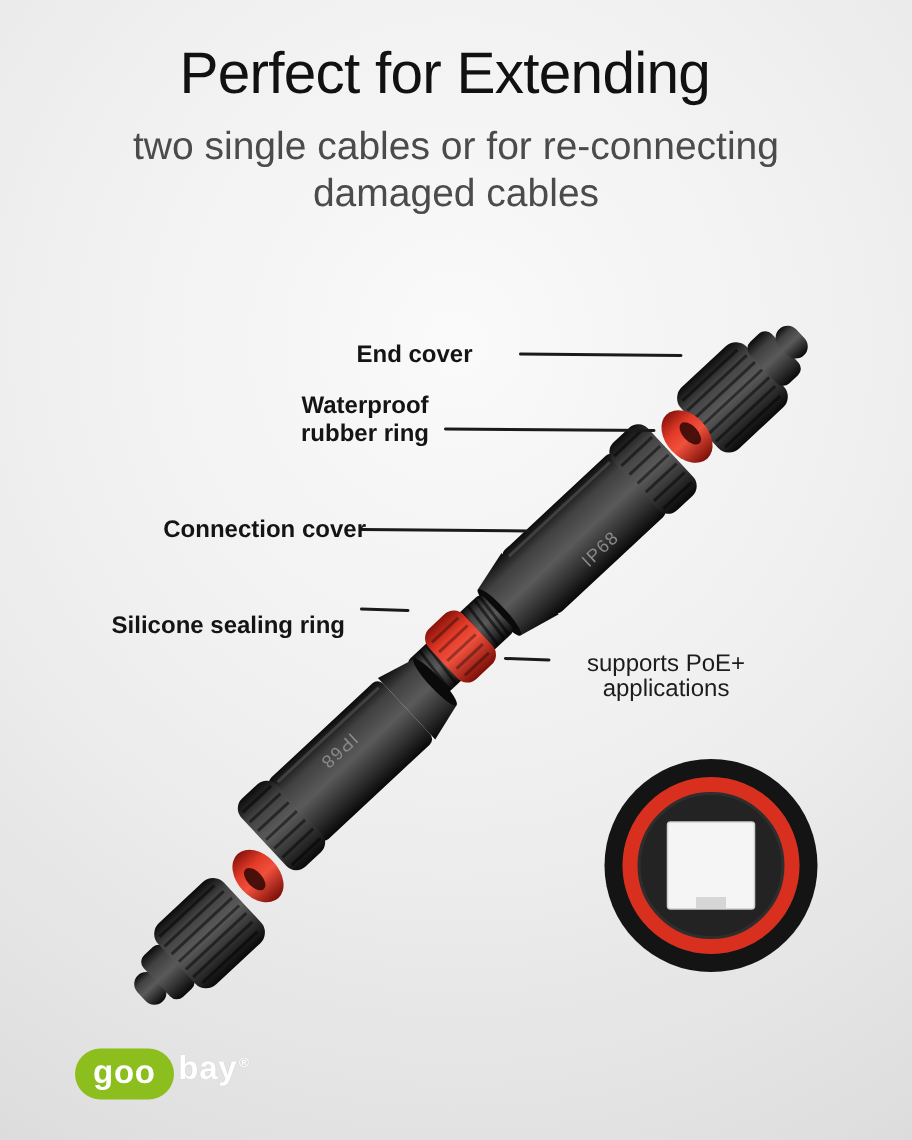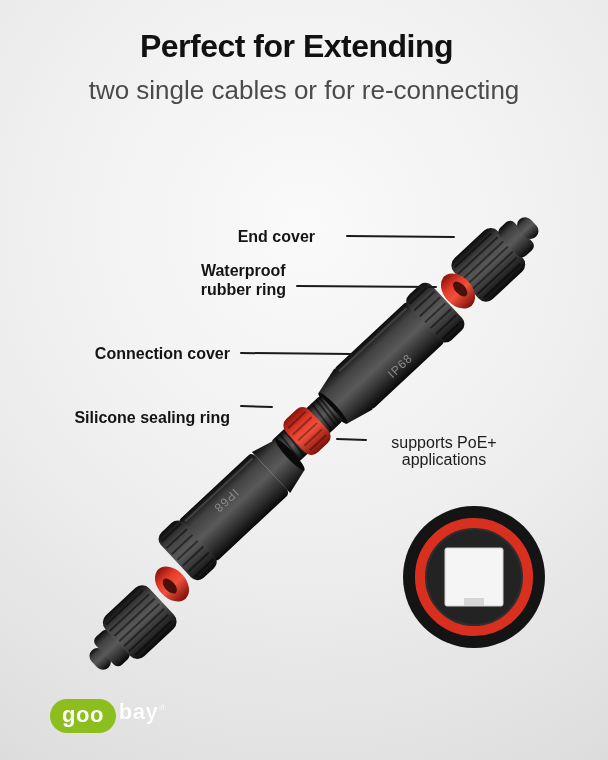--- a/index.html
+++ b/index.html
@@ -3,21 +3,21 @@
 <meta charset="utf-8">
 <style>
   html,body{margin:0;padding:0;}
   body{font-family:"Liberation Sans", sans-serif; background:#dcdcdc;}
   .stage{
     position:relative; width:608px; height:760px; overflow:hidden;
     background:radial-gradient(120% 100% at 50% 30%, #fafafa 0%, #efefef 40%, #e0e0e0 75%, #cfcfcf 100%);
   }
   .header{position:absolute; top:0; left:0; width:608px; text-align:center;}
   .title{
-    margin:28px 15px 0 0; font-size:32px; font-weight:bold; color:#111; letter-spacing:-0.5px;
+    margin:28px 15px 0 0; font-size:39px; font-weight:normal; color:#111; letter-spacing:-0.5px;
   }
   .subtitle{
     margin:10px 0 14px 0; font-size:26px; font-weight:400; color:#4b4b4b; line-height:31px;
   }
   .diagram-svg{position:absolute; left:0; top:0;}
   .callout{
     position:absolute; font-size:16px; font-weight:bold; color:#141414; line-height:19px;
   }
   .callout.right{text-align:center;}
   .callout .sub{
@@ -39,21 +39,21 @@
     text-shadow:0 0 1px rgba(0,0,0,0.12);
   }
 </style>
 </head>
 <body>
 
 <div class="stage">
 
   <div class="header">
     <h1 class="title">Perfect for Extending</h1>
-    <p class="subtitle"><span>two single cables or for re-connecting</span><br></p>
+    <p class="subtitle"><span>two single cables or for re-connecting</span><br><span>damaged cables</span></p>
   </div>
 
   <svg class="diagram-svg" width="608" height="760" viewBox="0 0 608 760">
     <defs>
       <linearGradient id="cyl" x1="0" y1="0" x2="0" y2="1">
         <stop offset="0" stop-color="#0b0b0b"></stop>
         <stop offset="0.22" stop-color="#414141"></stop>
         <stop offset="0.5" stop-color="#5a5a5a"></stop>
         <stop offset="0.78" stop-color="#2e2e2e"></stop>
         <stop offset="1" stop-color="#080808"></stop>
@@ -183,21 +183,21 @@
 
   <div class="callout right" style="top:227px; right:293px;">
     <span>End cover</span>
   </div>
 
   <div class="callout right" style="top:261px; right:322px;">
     <span>Waterproof</span><br>
     <span>rubber ring</span>
   </div>
 
-  <div class="callout right" style="top:344px; right:378px;">
+  <div class="callout right" style="top:344px; right:364px;">
     <span>Connection cover</span>
   </div>
 
   <div class="callout right" style="top:408px; right:378px;">
     <span>Silicone sealing ring</span>
   </div>
 
   <div class="callout" style="top:429px; left:354px; width:180px; text-align:center;">
     <span class="sub"><span>supports PoE+</span><br><span>applications</span></span>
   </div>

